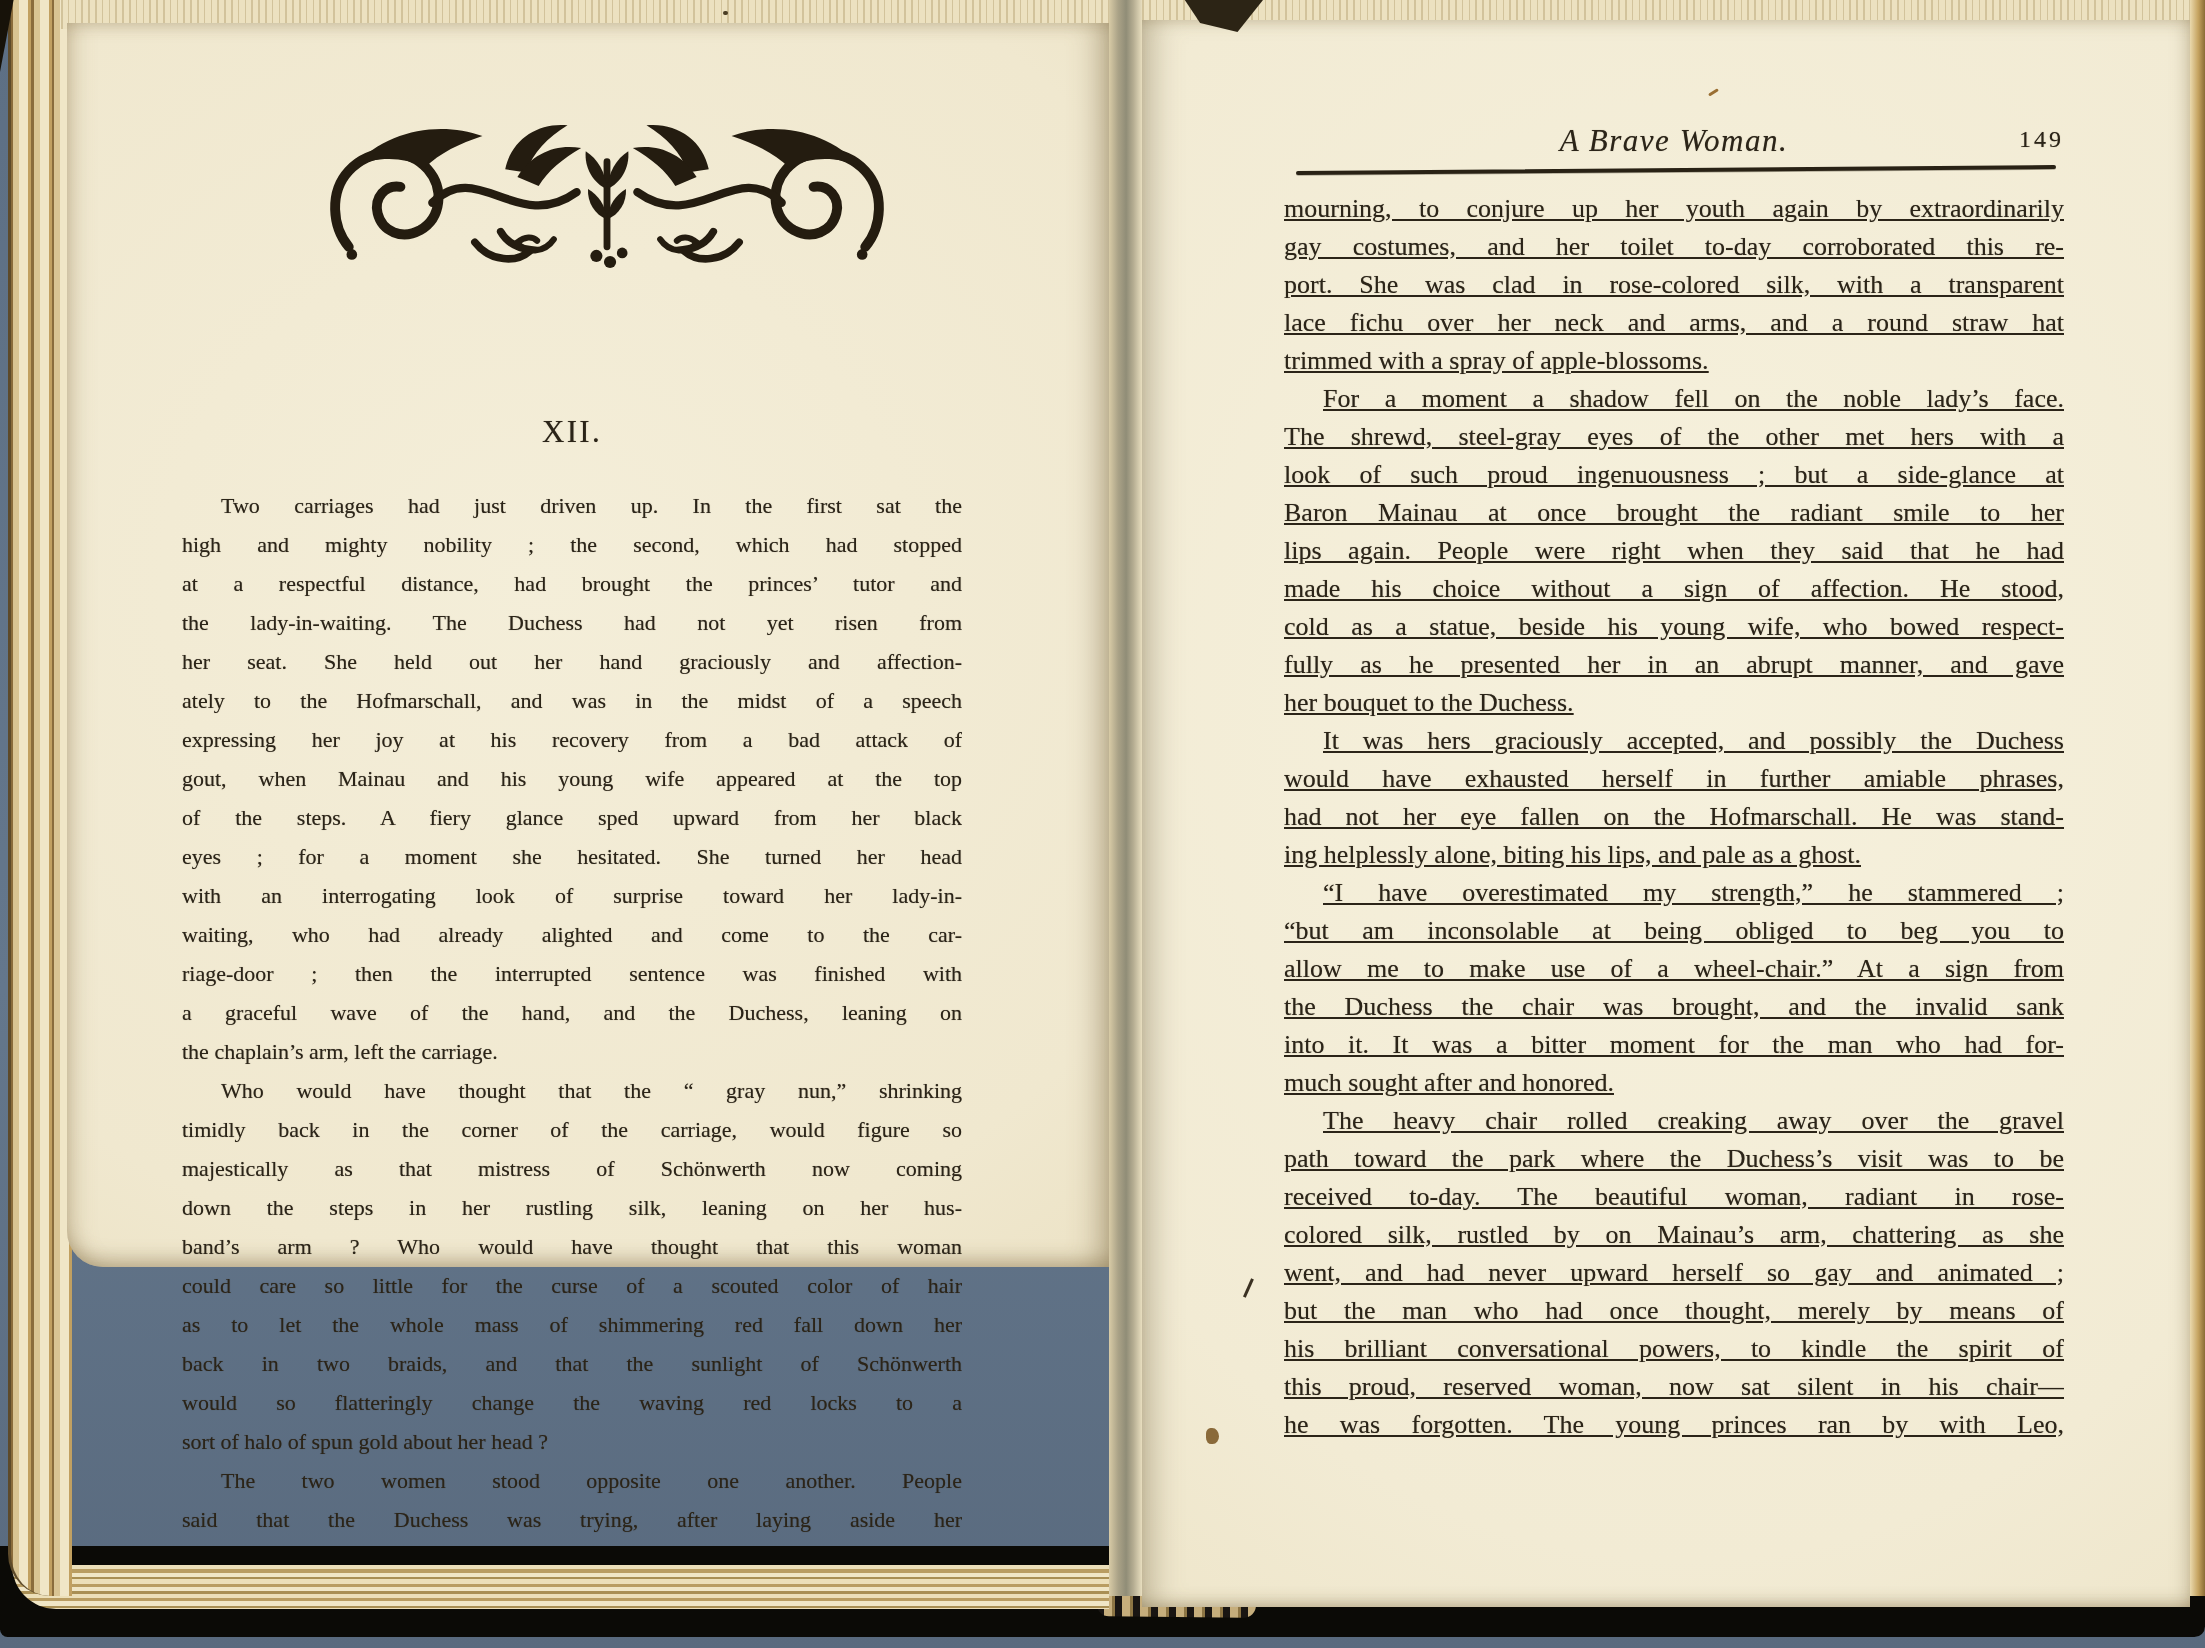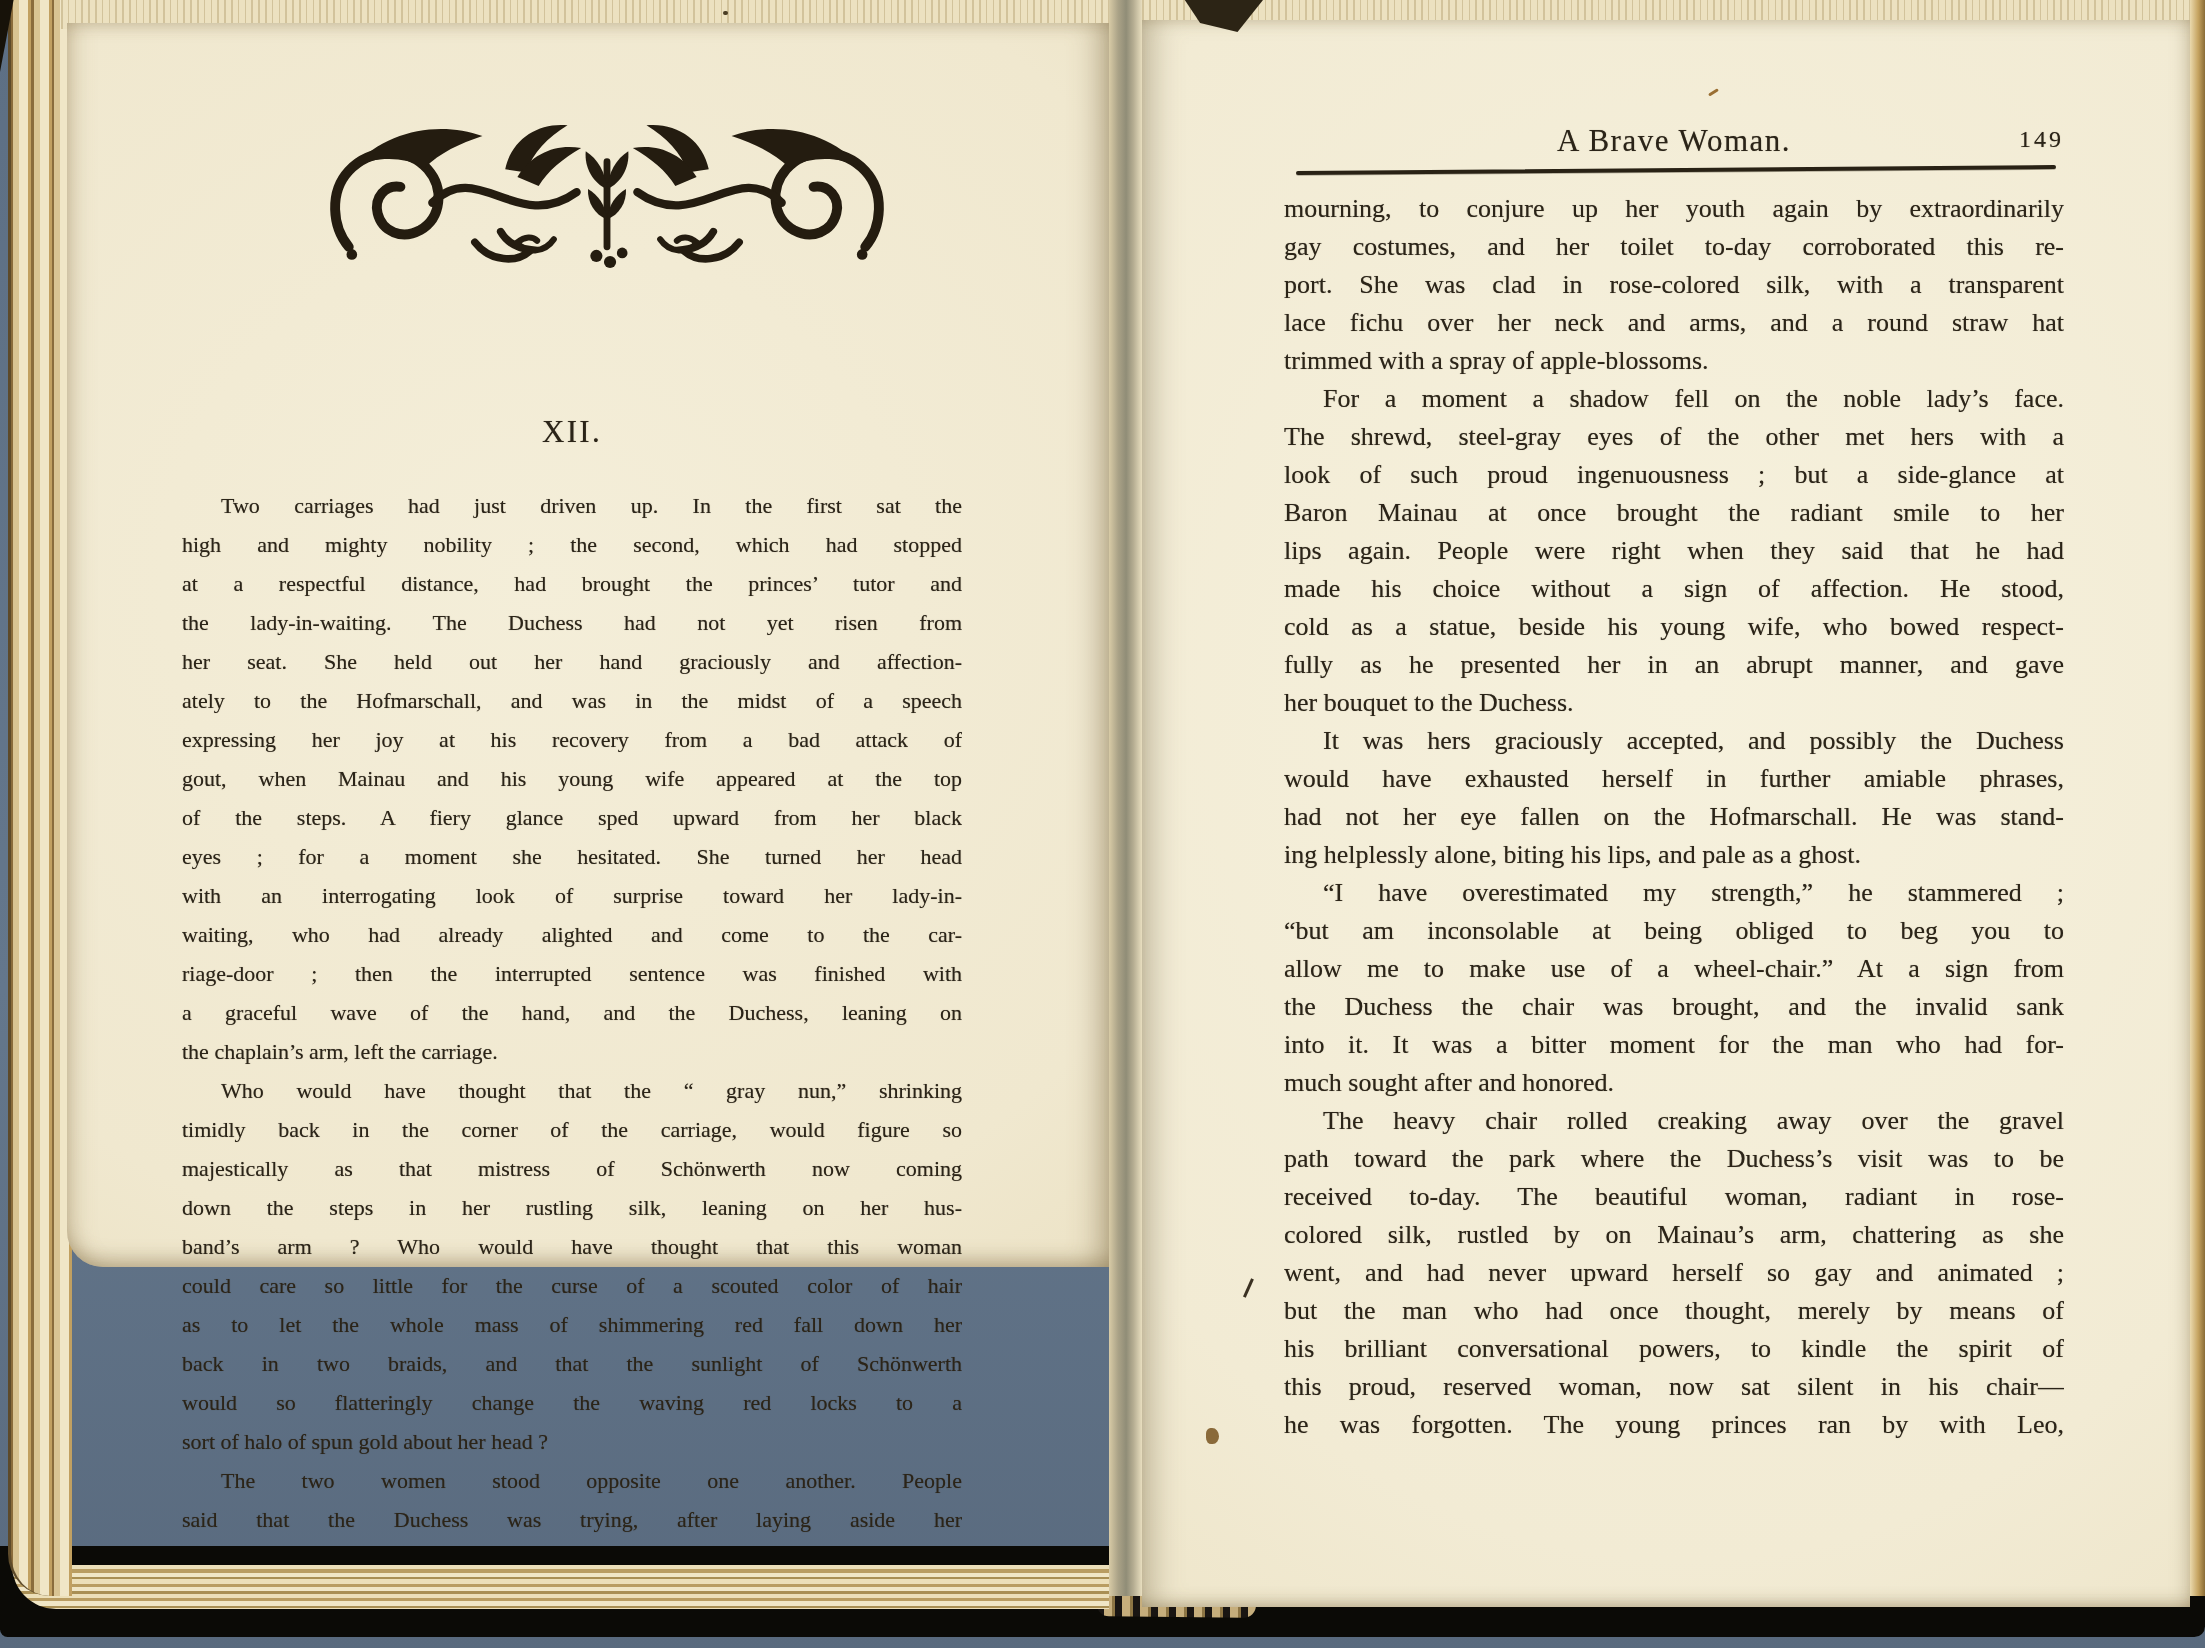--- a/index.html
+++ b/index.html
@@ -39,28 +39,28 @@
     box-shadow:inset 23px 0 32px -15px rgba(110,95,60,.42), inset -13.6px 0 16.7px -10.6px rgba(130,105,60,.35), inset 0 -12px 15px -9px rgba(115,95,55,.35), inset 0 10.6px 13.6px -9px rgba(150,130,85,.28); }
   .right-edge-strip { position:absolute; left:2190px; top:0; width:15px; height:1596px;
     background:linear-gradient(90deg,#ead9ad 0%,#c5a360 55%,#8a6c36 100%); }
 
   .ornament { position:absolute; left:259px; top:89px; width:562px; height:177px; }
   .chapter-heading { position:absolute; left:115px; top:391px; width:780px;
     text-align:center; font-size:31px; letter-spacing:2.3px;
     text-shadow:0 0 0.8px rgba(43,36,24,.55); }
   .text-block { position:absolute; }
   .left-text { left:115px; top:463px; width:780px; font-size:22px; line-height:39px; }
-  .right-text { left:142px; top:170px; width:780px; font-size:26px; line-height:38px; }
+  .right-text { left:142px; top:170px; width:780px; font-size:26px; line-height:38px;text-decoration:underline; }
   .line { white-space:nowrap; overflow:hidden; text-align:justify; text-align-last:justify;
     text-shadow:0 0 0.8px rgba(43,36,24,.5); }
   .line.lastline { text-align-last:left; }
   .para.indent .line:first-child { text-indent:39px; }
 
   .running-head { position:absolute; left:142px; top:103px; width:780px; text-align:center;
-    font-size:31px; letter-spacing:1.5px; text-shadow:0 0 0.8px rgba(43,36,24,.5); }
+    font-style:italic; font-size:31px; letter-spacing:1.5px; text-shadow:0 0 0.8px rgba(43,36,24,.5); }
   .page-number { position:absolute; left:142px; top:106px; width:780px; text-align:right;
     font-size:24px; letter-spacing:3px; text-shadow:0 0 0.8px rgba(43,36,24,.5); }
   .head-rule { position:absolute; left:154px; top:148px; width:760px; height:3.8px;
     background:#292215; transform:rotate(-.45deg); border-radius:2.3px;
     box-shadow:0 0.8px 0 rgba(43,36,24,.35); }
 
   .speck { position:absolute; }
   .speck-slash { left:1247px; top:1278px; width:3px; height:19.7px; background:#3a3122; transform:rotate(24deg); }
   .speck-chip { left:1206px; top:1428px; width:13px; height:16px; background:#8a6a3a; border-radius:40% 60% 55% 45%; }
   .speck-fleck { left:1708px; top:91px; width:10.6px; height:3px; background:#9a6f33; transform:rotate(-32deg); border-radius:1.5px; }

